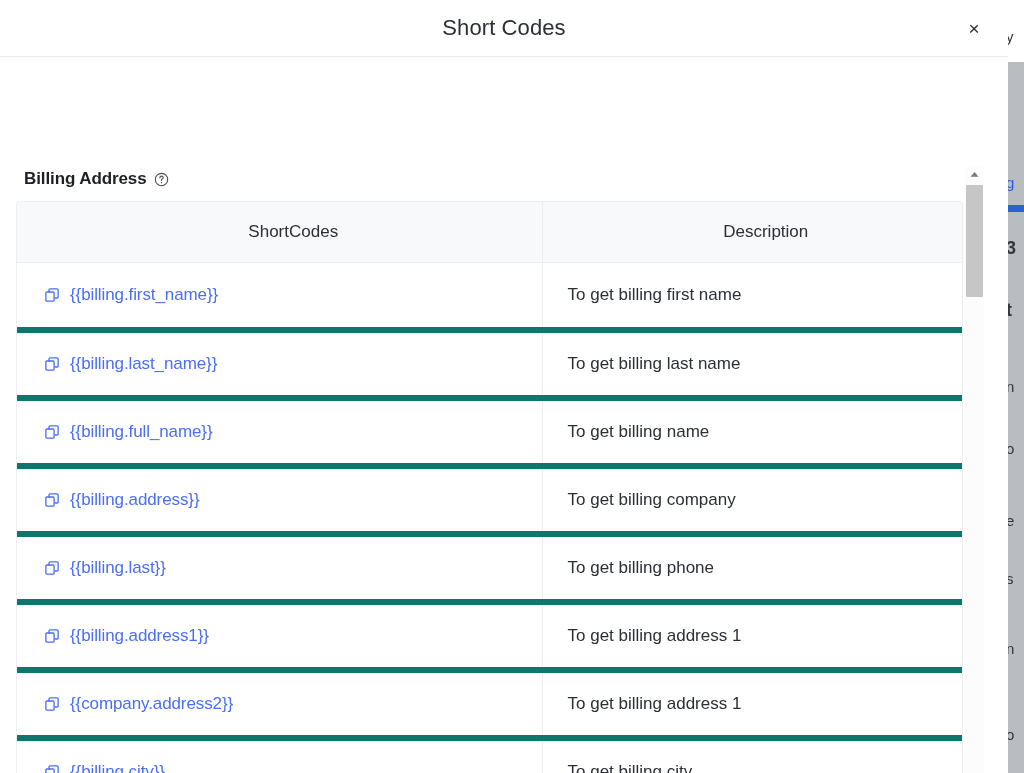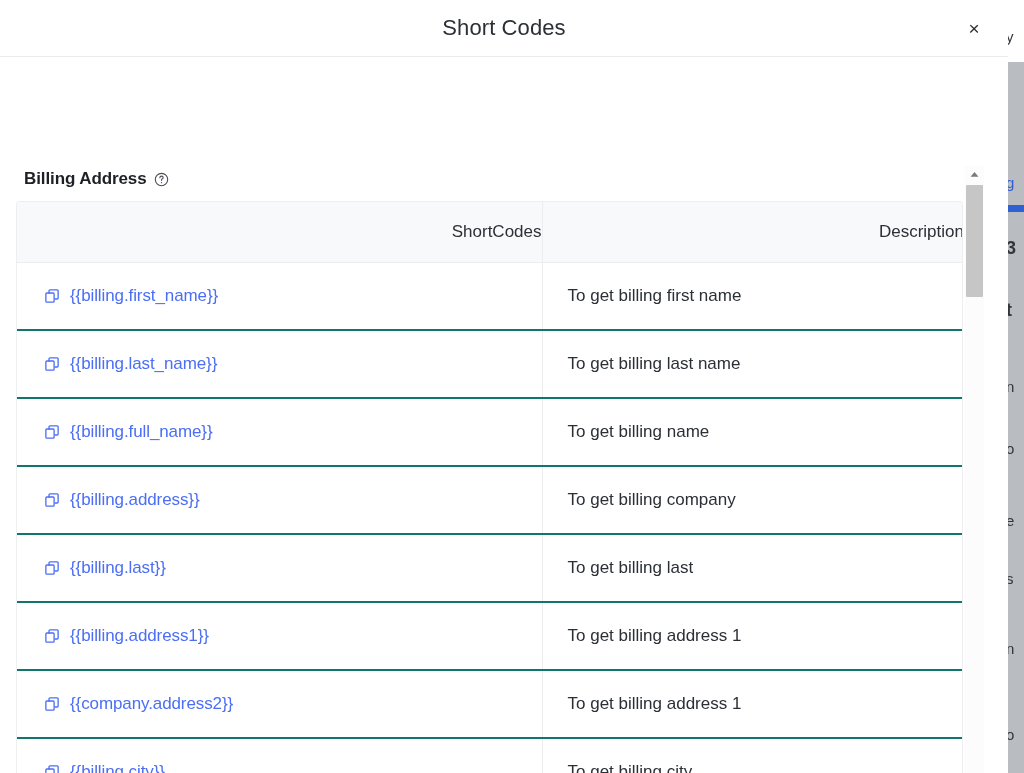--- a/index.html
+++ b/index.html
@@ -146,42 +146,42 @@
   }
 
   table.shortcodes {
     width: 100%;
     border-collapse: collapse;
     table-layout: fixed;
   }
 
   table.shortcodes th {
     background: #f8f9fa;
-    text-align: right;
+    text-align: center;
     font-size: 17px;
     font-weight: 400;
     color: #2b2f36;
     padding: 19px 0 19px 28px;
     height: 60px;
     border-bottom: 1px solid #ebedef;
     vertical-align: middle;
   }
   table.shortcodes th.col-desc,
   table.shortcodes td.col-desc {
     border-left: 1px solid #ebedef;
     padding-left: 25px;
     width: 422px;
   }
   table.shortcodes th.col-code,
   table.shortcodes td.col-code { width: 525px; }
 
   table.shortcodes td {
     height: 68px;
     padding: 0 0 0 28px;
-    border-bottom: 2px solid #0f766e;
+    border-bottom: 6px solid #0f766e;
     vertical-align: middle;
     font-size: 17px;
     color: #2b2f36;
   }
 
   .code-cell-inner {
     display: flex;
     align-items: center;
     gap: 11px;
   }
@@ -354,21 +354,21 @@
                 <div class="code-cell-inner">
                   <span class="copy-icon">
                     <svg viewBox="0 0 16 16" fill="none" stroke="currentColor" stroke-width="1.5">
                       <rect x="1" y="4.6" width="9.4" height="10.4" rx="1.1"></rect>
                       <path d="M4.6 4.6V2.1a1.1 1.1 0 0 1 1.1-1.1h8.2a1.1 1.1 0 0 1 1.1 1.1v8.2a1.1 1.1 0 0 1-1.1 1.1h-2.5" stroke-linecap="round"></path>
                     </svg>
                   </span>
                   <span class="code-text">{{billing.last}}</span>
                 </div>
               </td>
-              <td class="col-desc"><span>To get billing last</span></td>
+              <td class="col-desc"><span>To get billing phone</span></td>
             </tr>
             <tr>
               <td class="col-code">
                 <div class="code-cell-inner">
                   <span class="copy-icon">
                     <svg viewBox="0 0 16 16" fill="none" stroke="currentColor" stroke-width="1.5">
                       <rect x="1" y="4.6" width="9.4" height="10.4" rx="1.1"></rect>
                       <path d="M4.6 4.6V2.1a1.1 1.1 0 0 1 1.1-1.1h8.2a1.1 1.1 0 0 1 1.1 1.1v8.2a1.1 1.1 0 0 1-1.1 1.1h-2.5" stroke-linecap="round"></path>
                     </svg>
                   </span>

